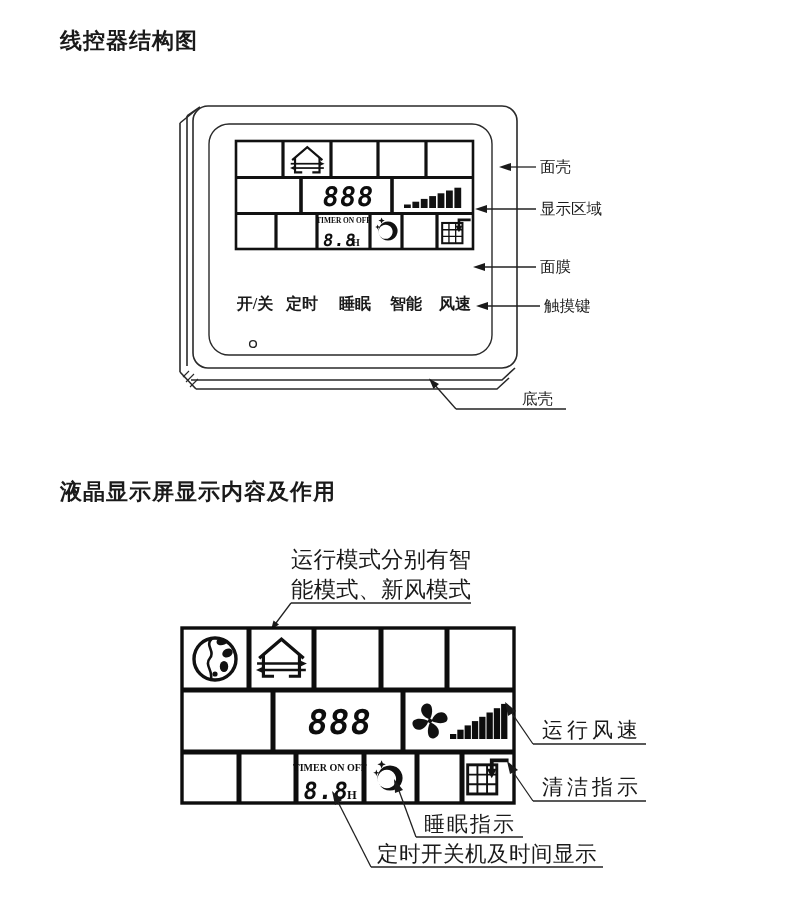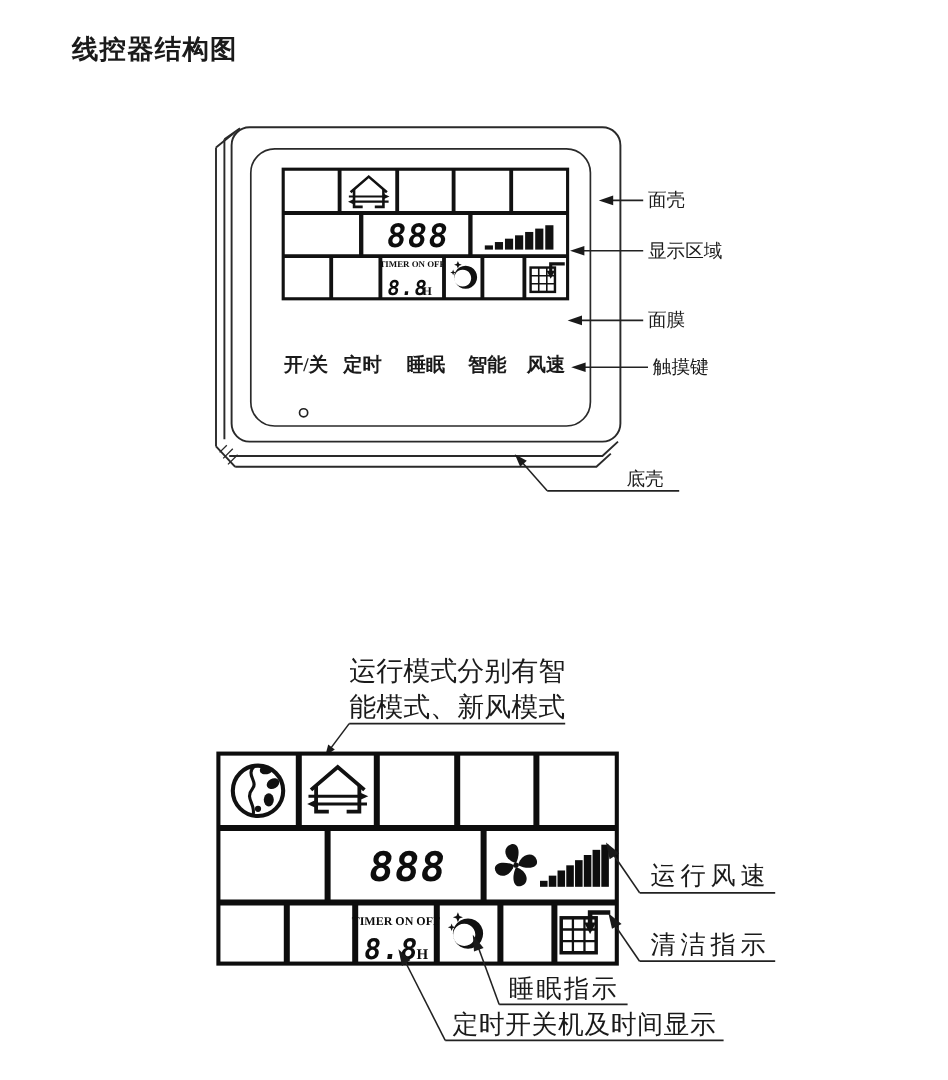--- a/index.html
+++ b/index.html
@@ -19,20 +19,21 @@
   .lead{stroke:#222;stroke-width:1.3;fill:none;}
   .ul{stroke:#222;stroke-width:1.5;fill:none;}
   .head{fill:#1a1a1a;stroke:none;}
 </style>
 </head>
 <body>
 
 <div class="page">
 
   <div class="sect-title t1">线控器结构图</div>
+  <div class="sect-title t2">液晶显示屏显示内容及作用</div>
 
   <svg class="d1" width="790" height="460" viewBox="0 0 790 460">
     <defs>
       <g id="house" stroke="#111" stroke-width="3" fill="none">
         <path d="M3,21 L24,3 L45,21"></path>
         <path d="M7,18 V38 H17"></path>
         <path d="M41,18 V38 H31"></path>
         <path d="M1,26 H42" stroke-width="2.4"></path>
         <path d="M6,32 H47" stroke-width="2.4"></path>
         <polygon points="48,26 41,22.8 41,29.2" fill="#111" stroke="none"></polygon>

